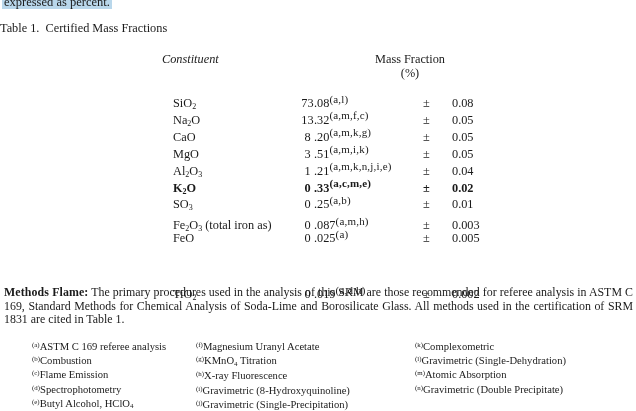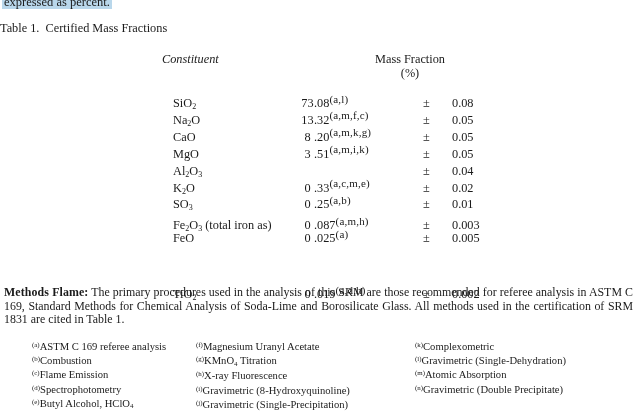--- a/index.html
+++ b/index.html
@@ -100,24 +100,25 @@
       <span class="c-unc">0.05</span>
     </div>
     <div class="row" style="top: 146.7px;">
       <span class="c-label"><span>MgO</span></span>
       <span class="c-val"><span class="vint">3</span><span>.51</span><span class="vsup">(a,m,i,k)</span></span>
       <span class="c-pm">±</span>
       <span class="c-unc">0.05</span>
     </div>
     <div class="row" style="top: 163.6px;">
       <span class="c-label"><span>Al</span><sub>2</sub><span>O</span><sub>3</sub></span>
+      <span class="c-val"><span class="vint">1</span><span>.21</span><span class="vsup">(a,m,k,n,j,i,e)</span></span>
       <span class="c-pm">±</span>
       <span class="c-unc">0.04</span>
     </div>
-    <div class="row" style="top: 180.5px;">
+    <div class="row" style="top: 180.5px; font-weight: bold;">
       <span class="c-label"><span>K</span><sub>2</sub><span>O</span></span>
       <span class="c-val"><span class="vint">0</span><span>.33</span><span class="vsup">(a,c,m,e)</span></span>
       <span class="c-pm">±</span>
       <span class="c-unc">0.02</span>
     </div>
     <div class="row" style="top: 197.4px;">
       <span class="c-label"><span>SO</span><sub>3</sub></span>
       <span class="c-val"><span class="vint">0</span><span>.25</span><span class="vsup">(a,b)</span></span>
       <span class="c-pm">±</span>
       <span class="c-unc">0.01</span>

